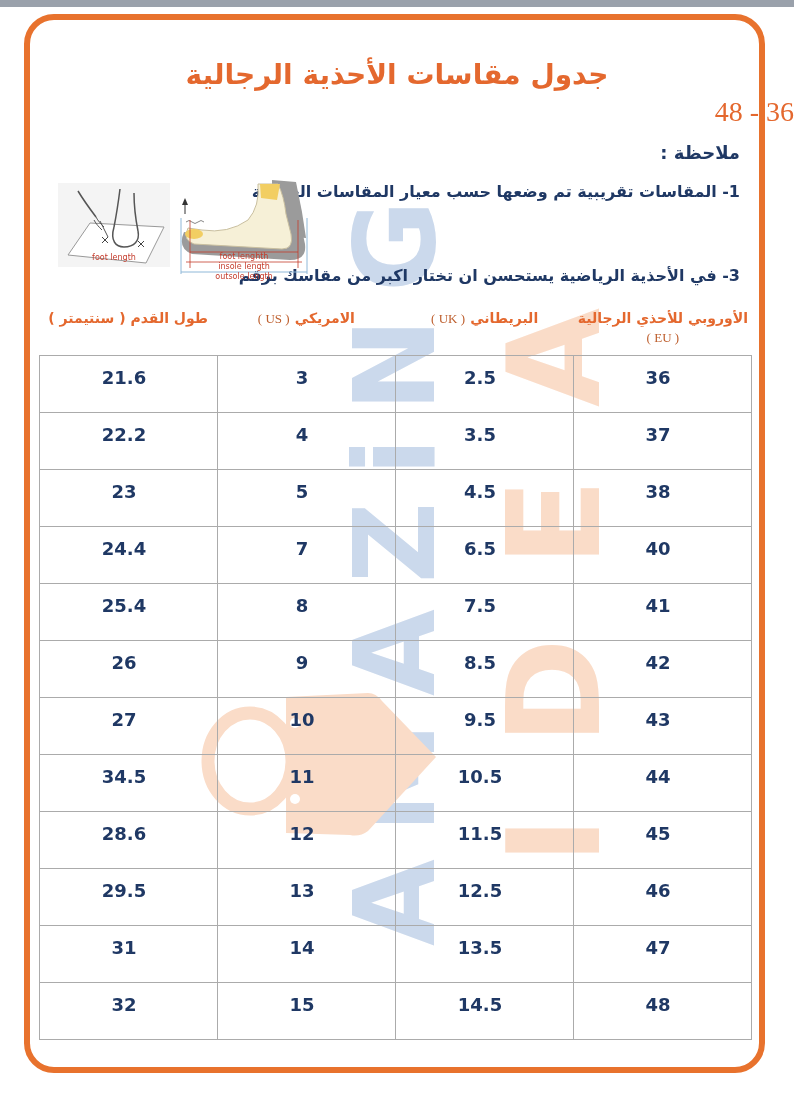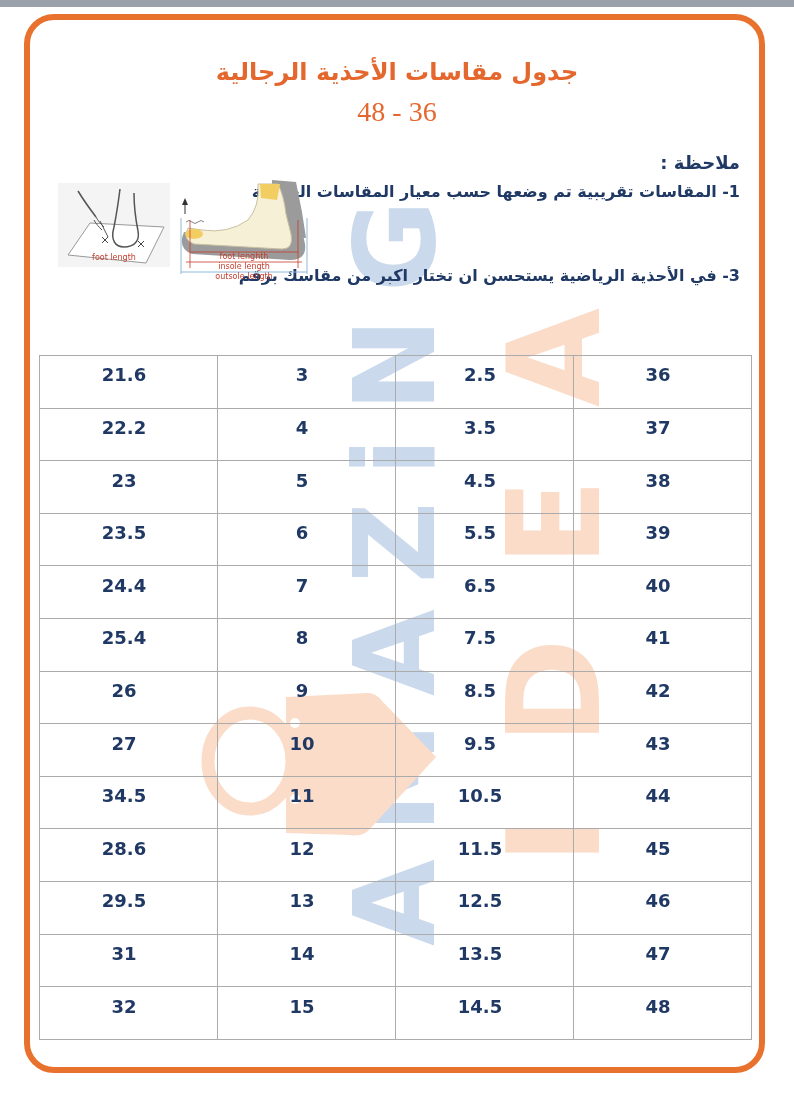--- a/index.html
+++ b/index.html
@@ -13,24 +13,24 @@
   .wm-blue{position:absolute;left:-45px;top:495px;width:880px;height:130px;
            transform:rotate(-90deg);text-align:center;line-height:130px;
            font-weight:bold;font-size:112px;letter-spacing:26px;color:#CBD9EC;z-index:0;white-space:nowrap;}
   .wm-orange{position:absolute;left:175px;top:475px;width:760px;height:150px;
            transform:rotate(-90deg);text-align:center;line-height:150px;
            font-weight:bold;font-size:128px;letter-spacing:72px;color:#FADCC8;z-index:0;white-space:nowrap;}
   .wm-logo{position:absolute;left:200px;top:665px;z-index:0;}
 
   
   .title{position:absolute;left:0;top:58px;width:794px;margin:0;text-align:center;
-         font-size:24px;font-weight:bold;color:#E4682E;z-index:2;}
-  .range{position:absolute;left:0;top:96px;width:794px;text-align:center;
+         font-size:28px;font-weight:bold;color:#E4682E;z-index:2;}
+  .range{position:absolute;left:0;top:96px;width:794px;text-align:right;
          font-family:"Liberation Serif",serif;font-size:28px;color:#E4682E;z-index:2;}
-  .note-head{position:absolute;right:54px;top:152px;font-size:18px;font-weight:bold;
+  .note-head{position:absolute;right:54px;top:142px;font-size:18px;font-weight:bold;
          color:#1F3864;z-index:2;}
   .note{position:absolute;right:54px;font-size:16px;font-weight:bold;color:#1F3864;z-index:2;}
   .n1{top:182px;} .n2{top:225px;} .n3{top:266px;}
 
   .diagram1{position:absolute;left:58px;top:183px;z-index:2;}
   .diagram2{position:absolute;left:176px;top:178px;z-index:2;}
 
   
   .thead{position:absolute;left:39px;top:308px;width:713px;display:flex;z-index:2;}
   .thead .hcell{width:25%;text-align:center;}
@@ -98,20 +98,38 @@
     <line x1="14" y1="74" x2="122" y2="74" stroke="#C43C2C" stroke-width="0.8"></line>
     <line x1="10" y1="84" x2="126" y2="84" stroke="#C43C2C" stroke-width="0.8"></line>
     <line x1="5" y1="94" x2="131" y2="94" stroke="#8FB8D8" stroke-width="1"></line>
     <line x1="5" y1="40" x2="5" y2="96" stroke="#8FB8D8" stroke-width="1"></line>
     <line x1="131" y1="40" x2="131" y2="96" stroke="#8FB8D8" stroke-width="1"></line>
     <text class="red-label" x="68" y="81" text-anchor="middle">foot lenghth</text>
     <text class="red-label" x="68" y="91" text-anchor="middle">insole length</text>
     <text class="red-label" x="68" y="101" text-anchor="middle">outsole length</text>
   </svg>
 
+  <div class="thead">
+    <div class="hcell" dir="rtl">
+      <span class="ar">طول القدم ( سنتيمتر )</span>
+      <span class="en"></span>
+    </div>
+    <div class="hcell" dir="rtl">
+      <span class="ar">الامريكي</span>
+      <span class="en">( US )</span>
+    </div>
+    <div class="hcell" dir="rtl">
+      <span class="ar">البريطاني</span>
+      <span class="en">( UK )</span>
+    </div>
+    <div class="hcell" dir="rtl">
+      <span class="ar">الأوروبي للأحذي الرجالية</span>
+      <span class="en">( EU )</span>
+    </div>
+  </div>
 
   <table class="size-table">
     <tbody>
         <tr>
           <td>21.6</td>
           <td>3</td>
           <td>2.5</td>
           <td>36</td>
         </tr>
         <tr>
@@ -120,26 +138,20 @@
           <td>3.5</td>
           <td>37</td>
         </tr>
         <tr>
           <td>23</td>
           <td>5</td>
           <td>4.5</td>
           <td>38</td>
         </tr>
         <tr>
-          <td>23.5</td>
-          <td>6</td>
-          <td>5.5</td>
-          <td>39</td>
-        </tr>
-        <tr>
           <td>24.4</td>
           <td>7</td>
           <td>6.5</td>
           <td>40</td>
         </tr>
         <tr>
           <td>25.4</td>
           <td>8</td>
           <td>7.5</td>
           <td>41</td>

